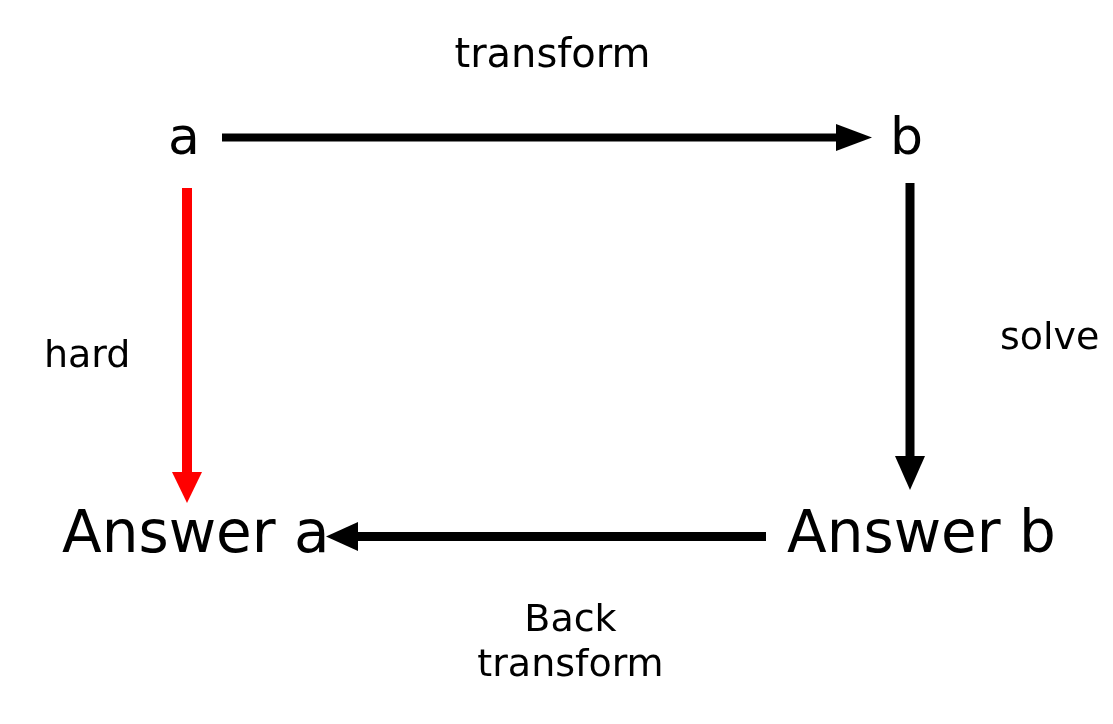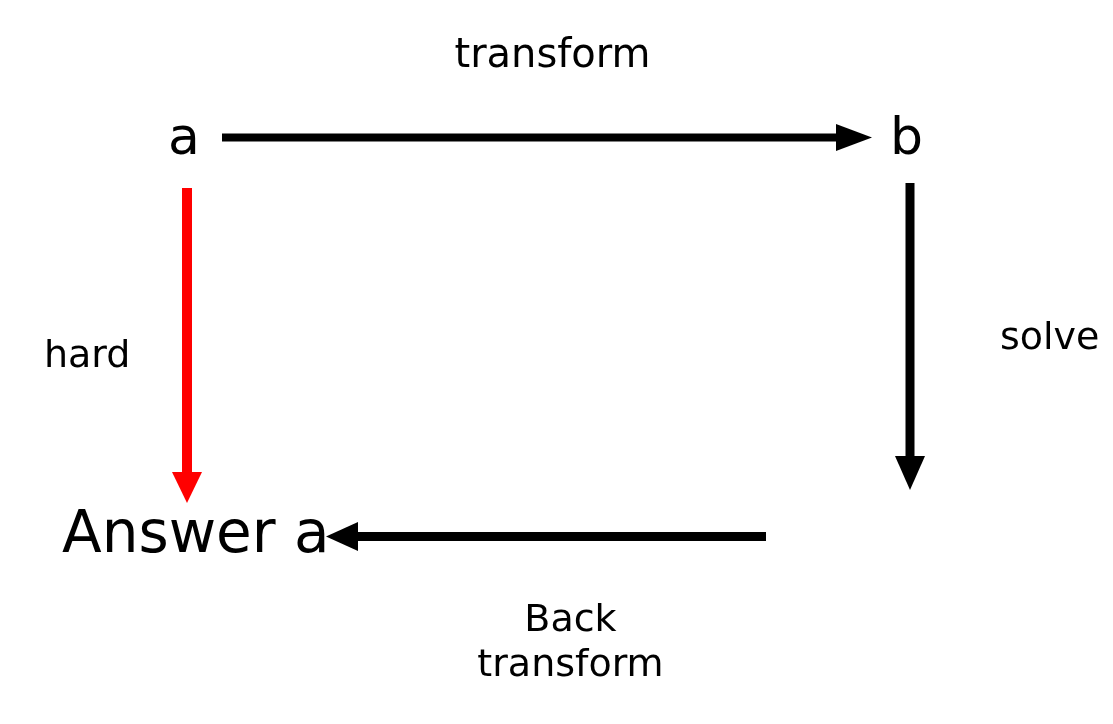--- a/index.html
+++ b/index.html
@@ -116,20 +116,21 @@
       <polygon points="358,522 358,551 326,536.5" fill="#000000"></polygon>
     </g>
   </svg>
 
   <div class="node-label node-a">a</div>
 
   <div class="node-label node-b">b</div>
 
   <div class="node-label node-answer-a">Answer a</div>
 
+  <div class="node-label node-answer-b">Answer b</div>
 
   <div class="edge-label label-transform">transform</div>
 
   <div class="edge-label label-solve">solve</div>
 
   <div class="edge-label label-hard">hard</div>
 
   <div class="edge-label label-back-transform">
     <div>Back</div>
     <div>transform</div>

